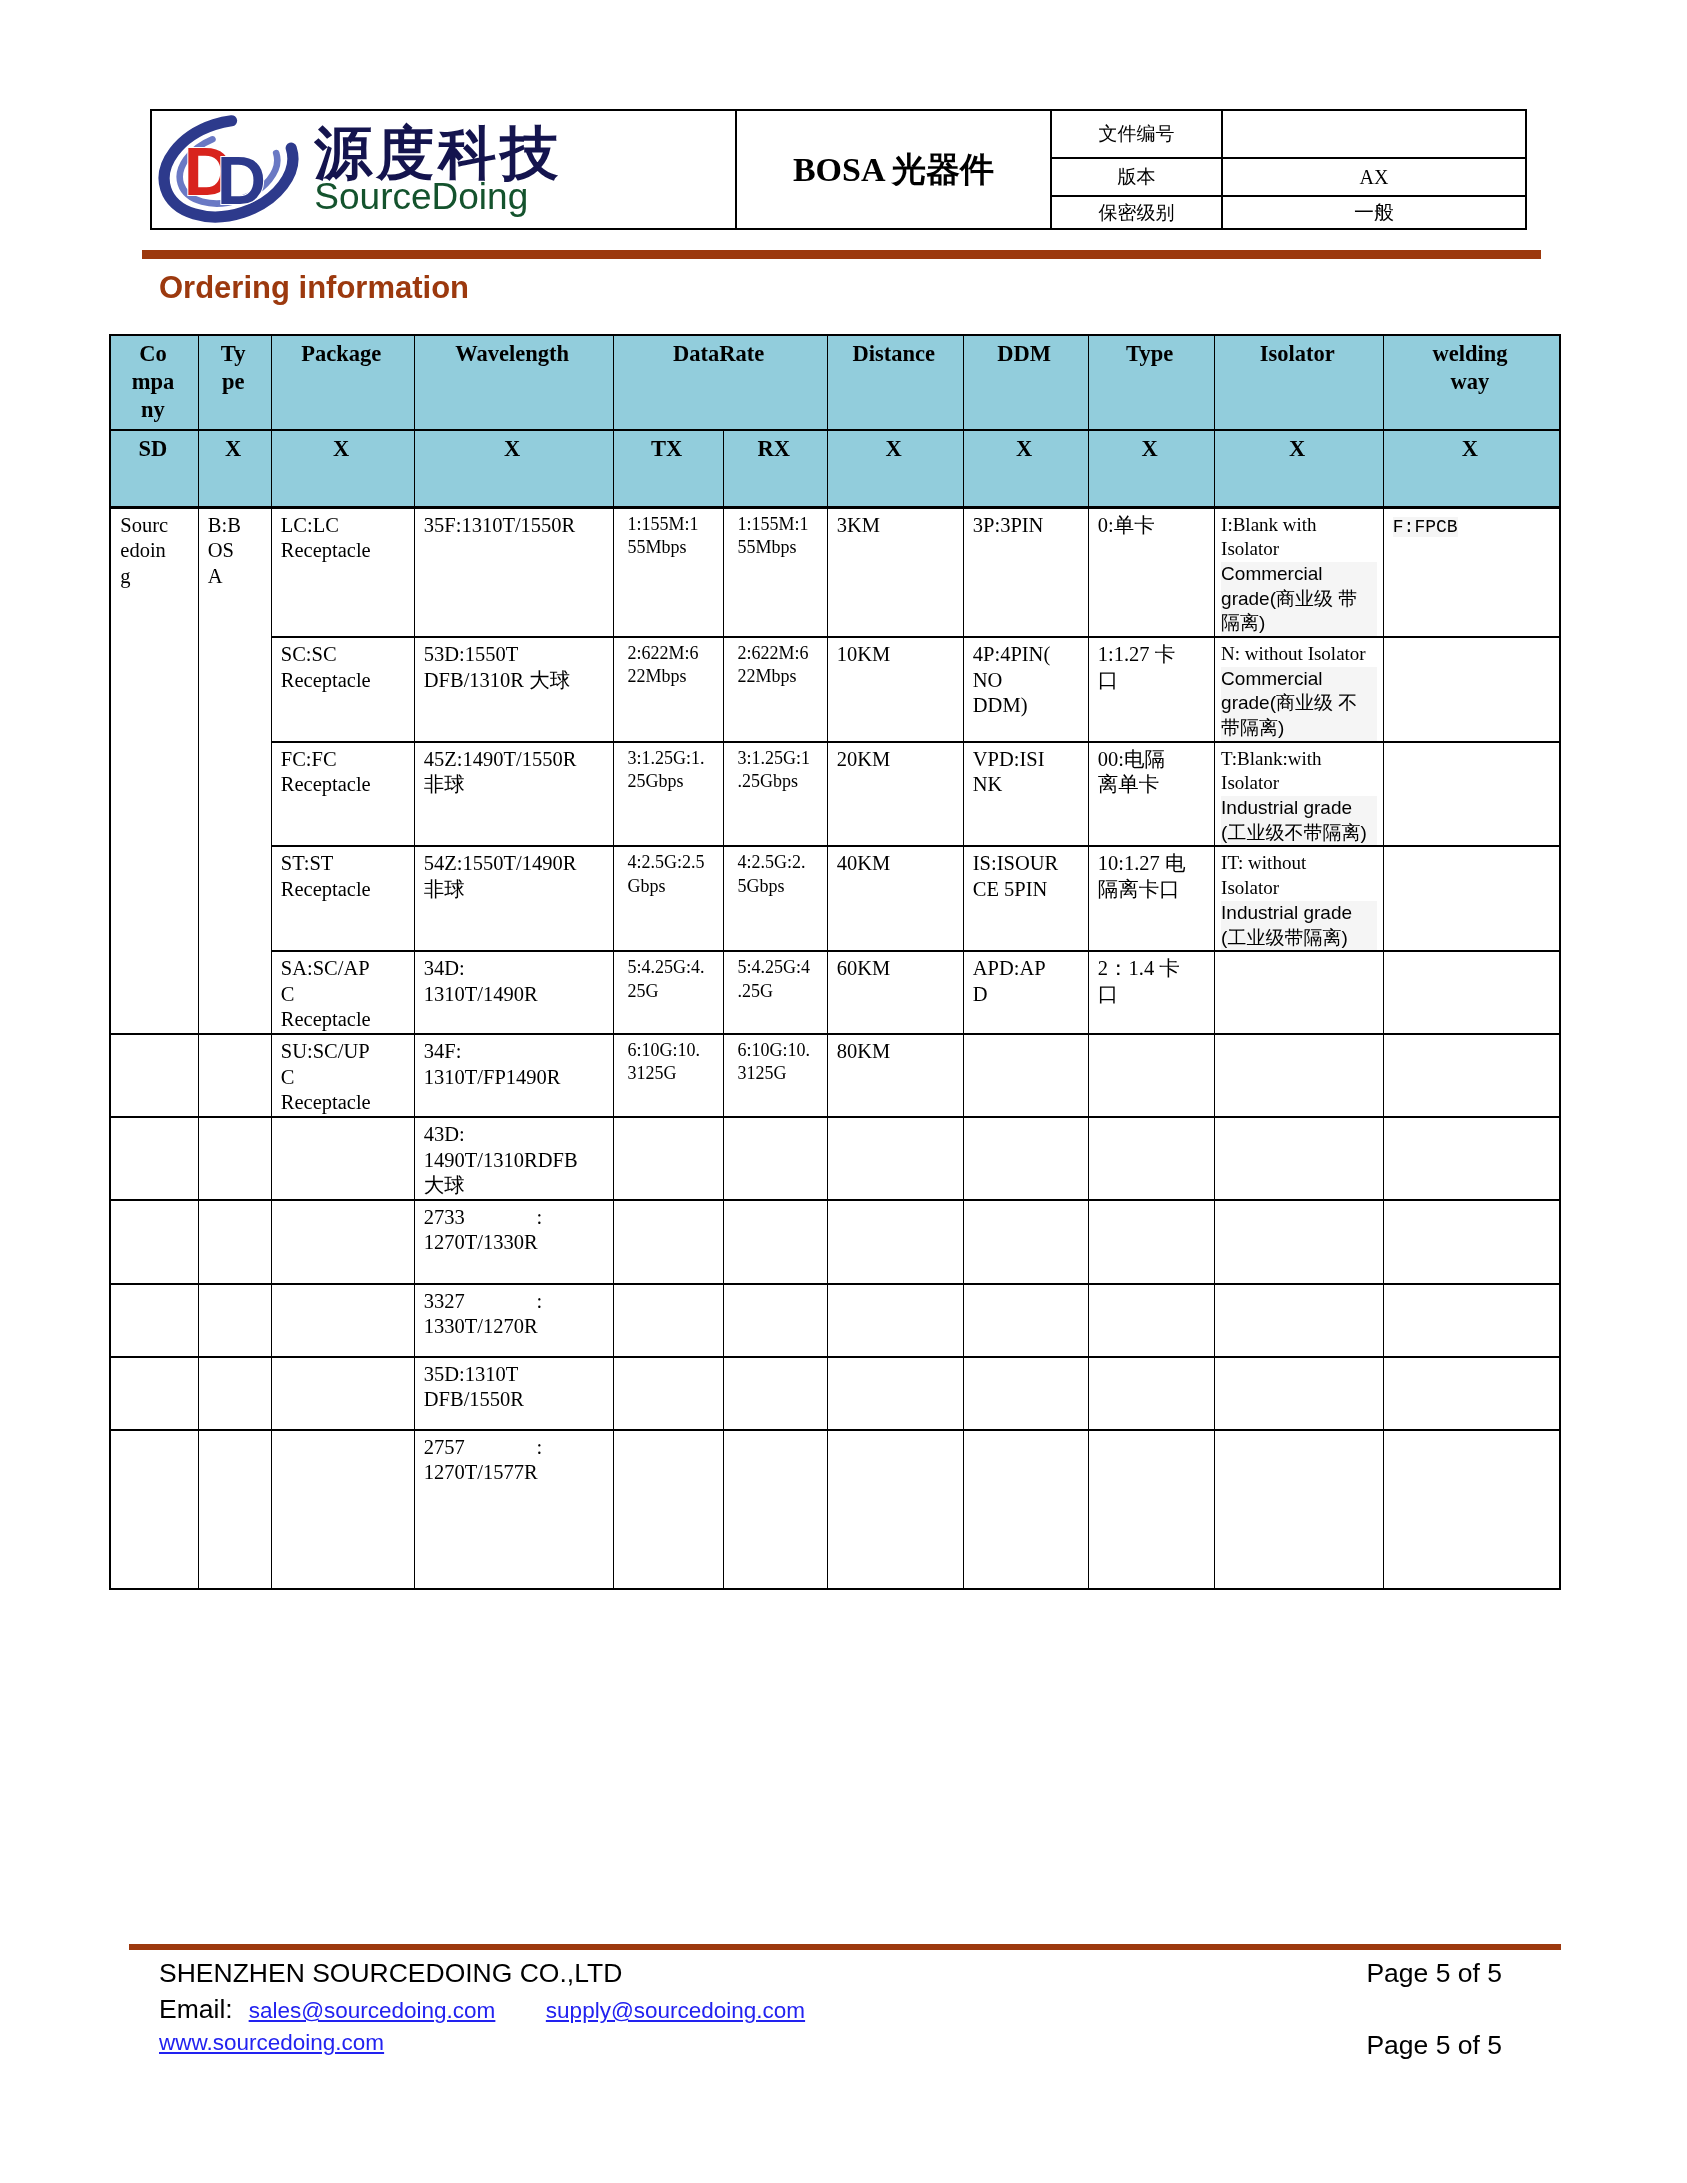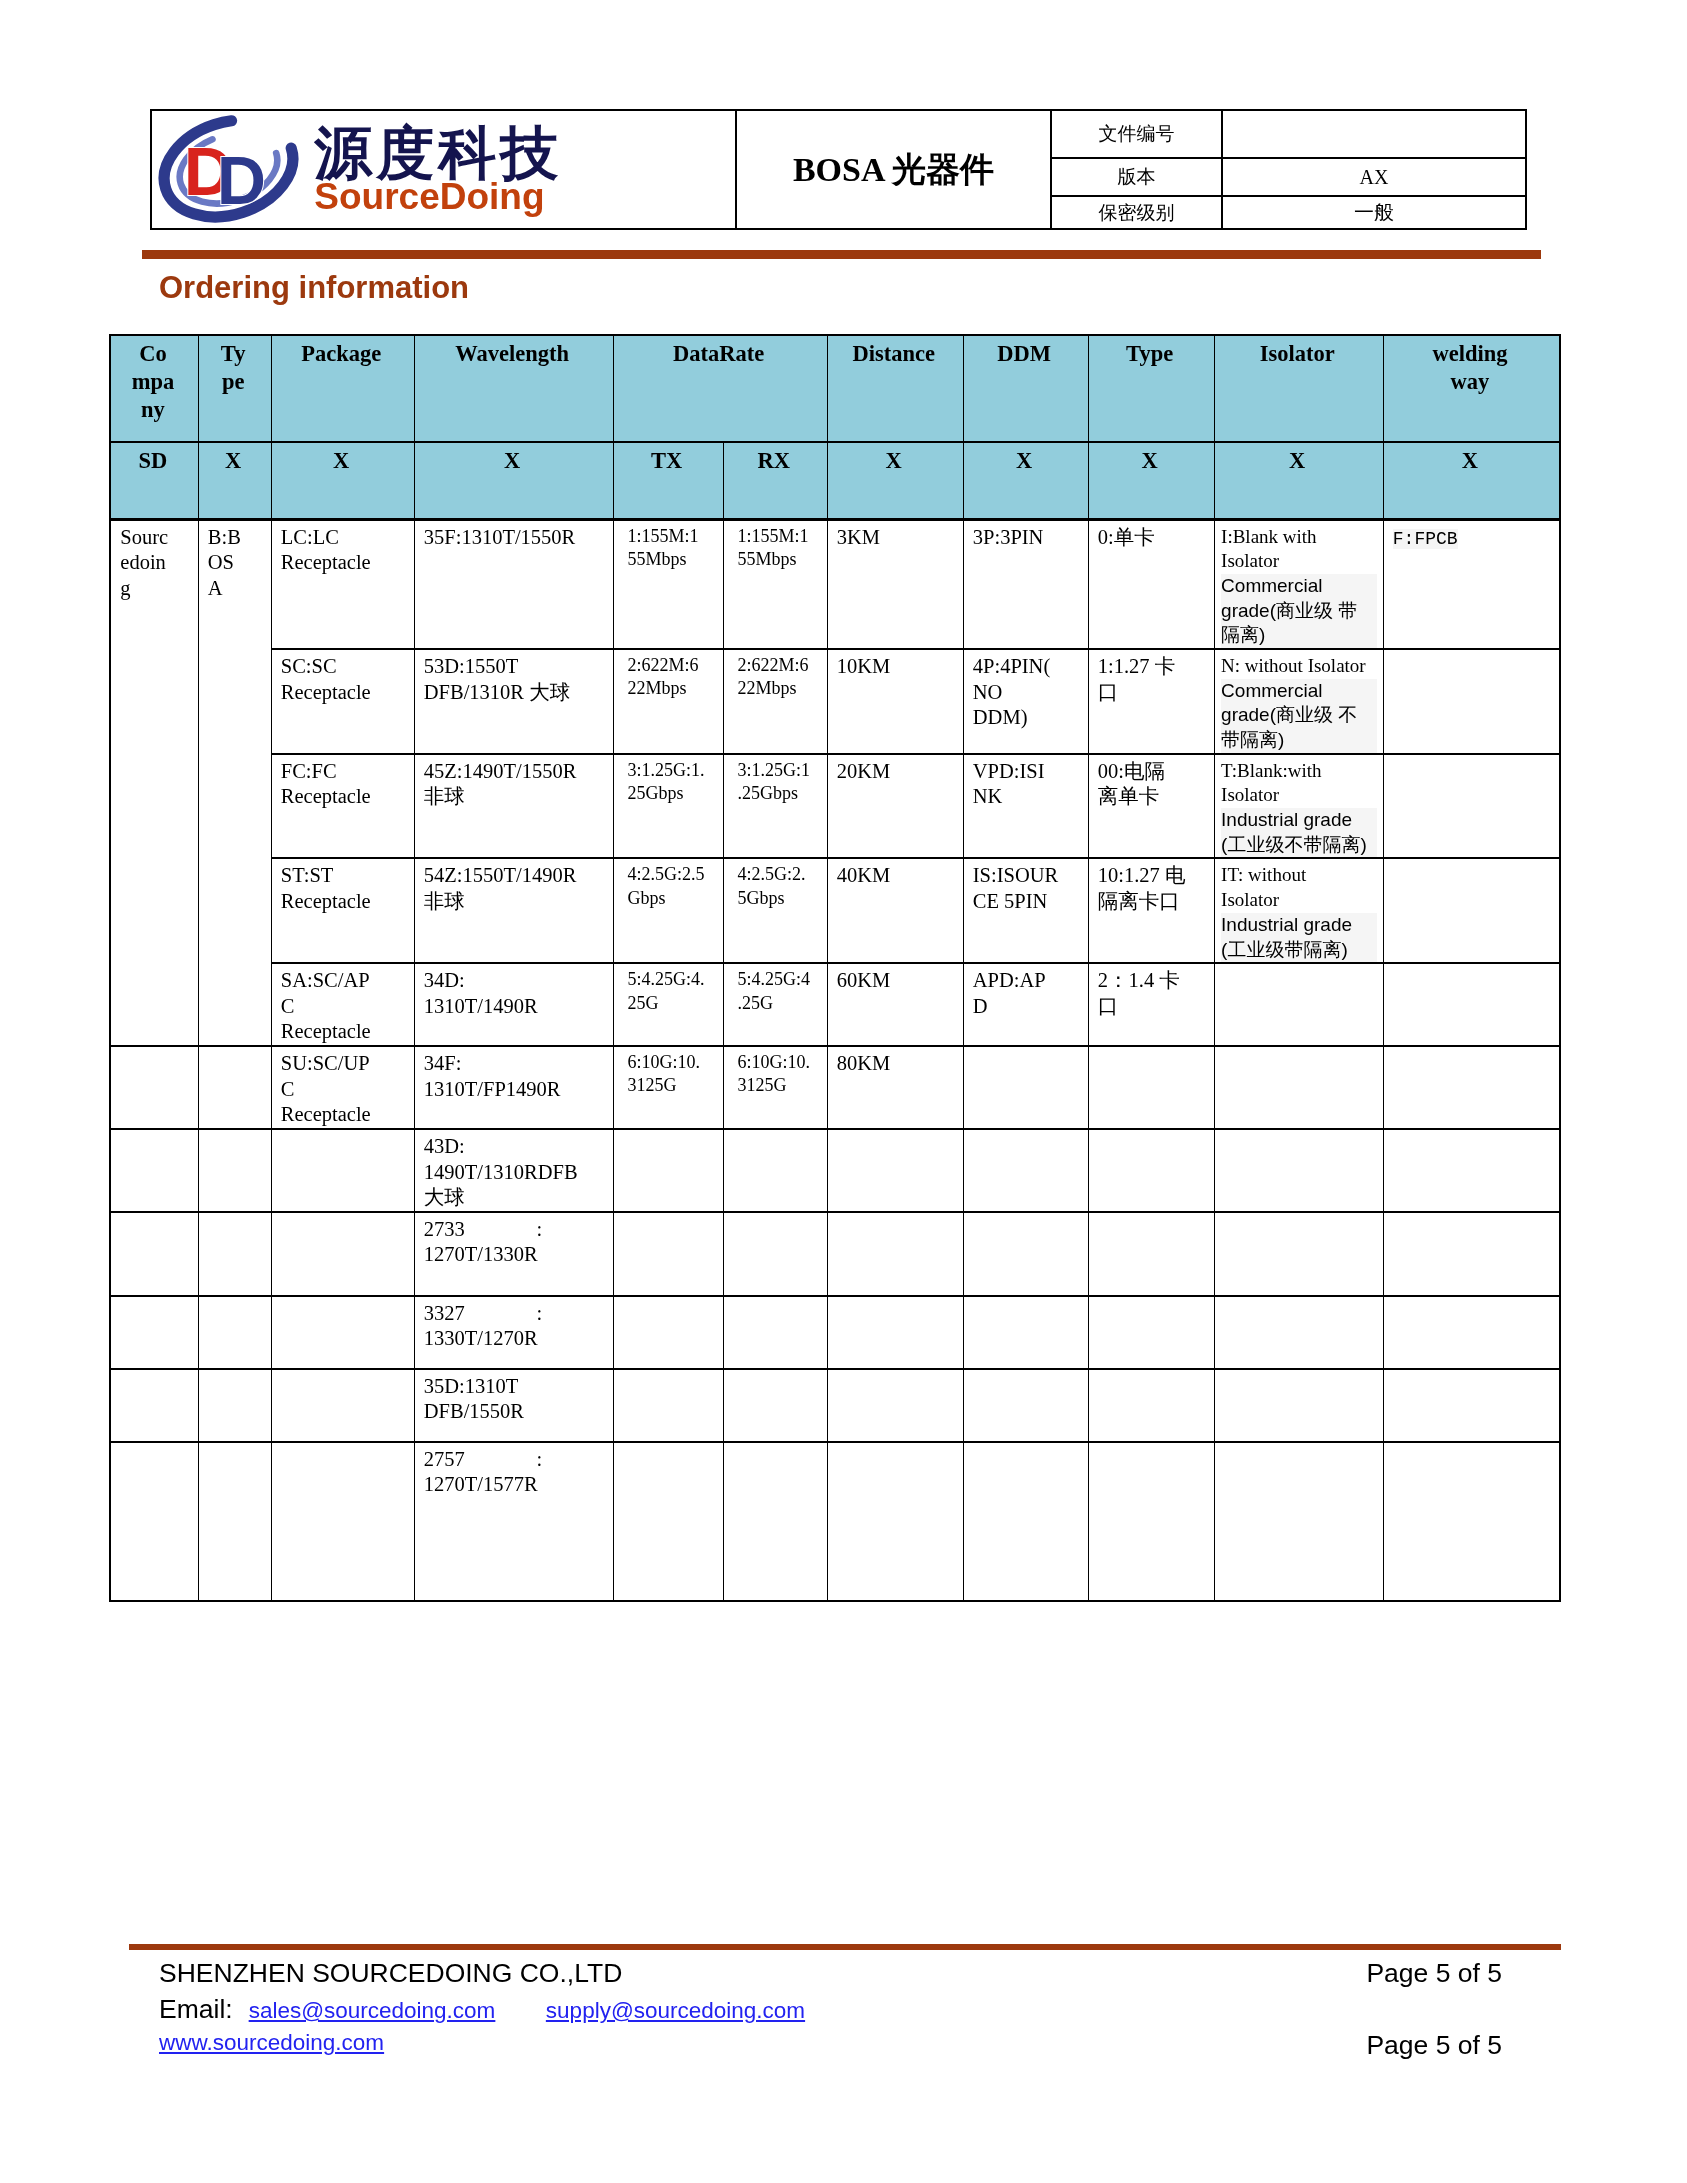--- a/index.html
+++ b/index.html
@@ -8,22 +8,22 @@
 
   
   .hdr-table{position:absolute;left:150px;top:109px;width:1375px;border-collapse:collapse;
              table-layout:fixed;}
   .hdr-table td{border:2px solid #000;vertical-align:middle;padding:0;}
   .logo-cell{padding-left:46px;}
   .logo-wrap{display:flex;align-items:center;gap:9.3px;}
   .logo-txt{display:flex;flex-direction:column;line-height:1.02;}
   .logo-cn{font-family:"Liberation Sans","DejaVu Sans",sans-serif;font-weight:bold;
            font-size:58px;color:#14144e;letter-spacing:4px;}
-  .logo-en{font-family:"Liberation Sans","DejaVu Sans",sans-serif;font-weight:bold;
-           font-size:37px;color:#c2410c;margin-top:-4px;}
+  .logo-en{font-family:"Liberation Sans","DejaVu Sans",sans-serif;font-weight:normal;
+           font-size:37px;color:#14532d;margin-top:-4px;}
   .doc-title{font-size:34px;font-weight:bold;text-align:center;}
   .meta-label{font-size:19px;text-align:center;border-radius:9px;}
   .meta-value{font-size:20px;text-align:center;}
 
   
   .rule-top{position:absolute;left:142px;top:250px;width:1399px;height:8.6px;background:#9c390e;}
   .section-title{position:absolute;left:159px;top:270px;
                  font-family:"Liberation Sans","DejaVu Sans",sans-serif;
                  font-weight:bold;font-size:31px;color:#9c390e;}
 
@@ -110,21 +110,21 @@
         <col style="width:199px">
       <col style="width:110px">
         <col style="width:104px">
         <col style="width:136px">
         <col style="width:125px">
       <col style="width:126px">
         <col style="width:169px">
         <col style="width:177px">
     </colgroup>
     <tbody>
-        <tr class="h1" style="height:107px">
+        <tr class="h1" style="height:95px">
       <th>Co
 mpa
 ny</th>
       <th>Ty
 pe</th>
       <th>Package</th>
       <th>Wavelength</th>
       <th colspan="2">DataRate</th>
       <th>Distance</th>
       <th>DDM</th>

